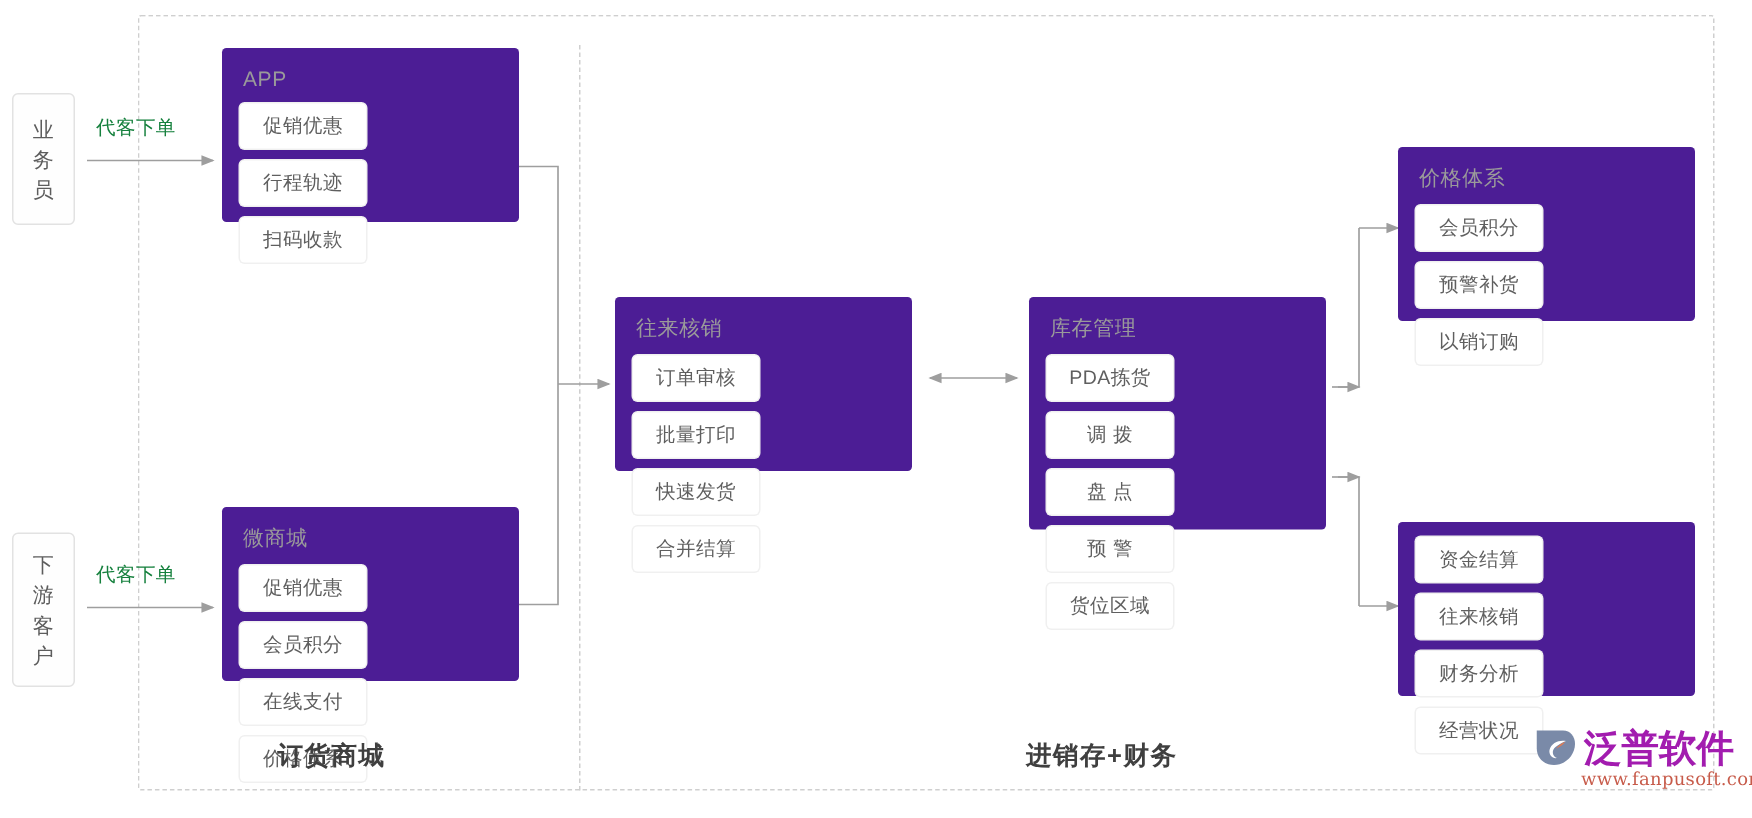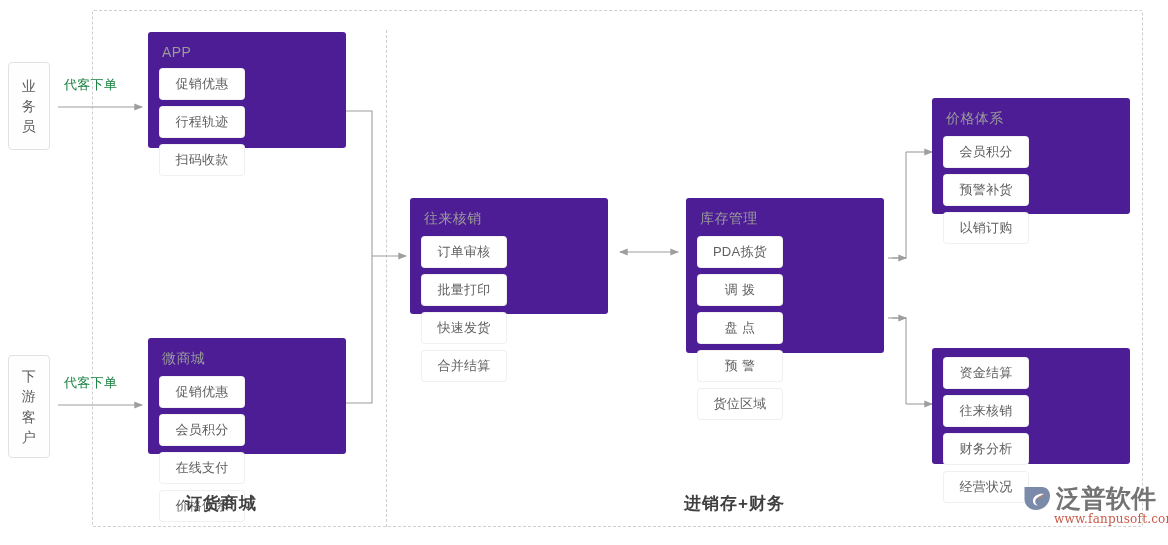--- a/index.html
+++ b/index.html
@@ -119,21 +119,21 @@
   }
   .wm-row { display: flex; align-items: center; gap: 4px; }
   .wm-mark {
     width: 30px; height: 30px;
     position: relative;
     flex: none;
   }
   .wm-text {
     font-size: 25px;
     font-weight: bold;
-    color: #737373;
+    color: #a21caf;
     letter-spacing: 0px;
     line-height: 30px;
     font-family: "DejaVu Sans", sans-serif;
   }
   .wm-url {
     font-size: 12px;
     color: #c75b4a;
     margin-left: 32px;
     margin-top: -2px;
     font-family: "DejaVu Serif", serif;

